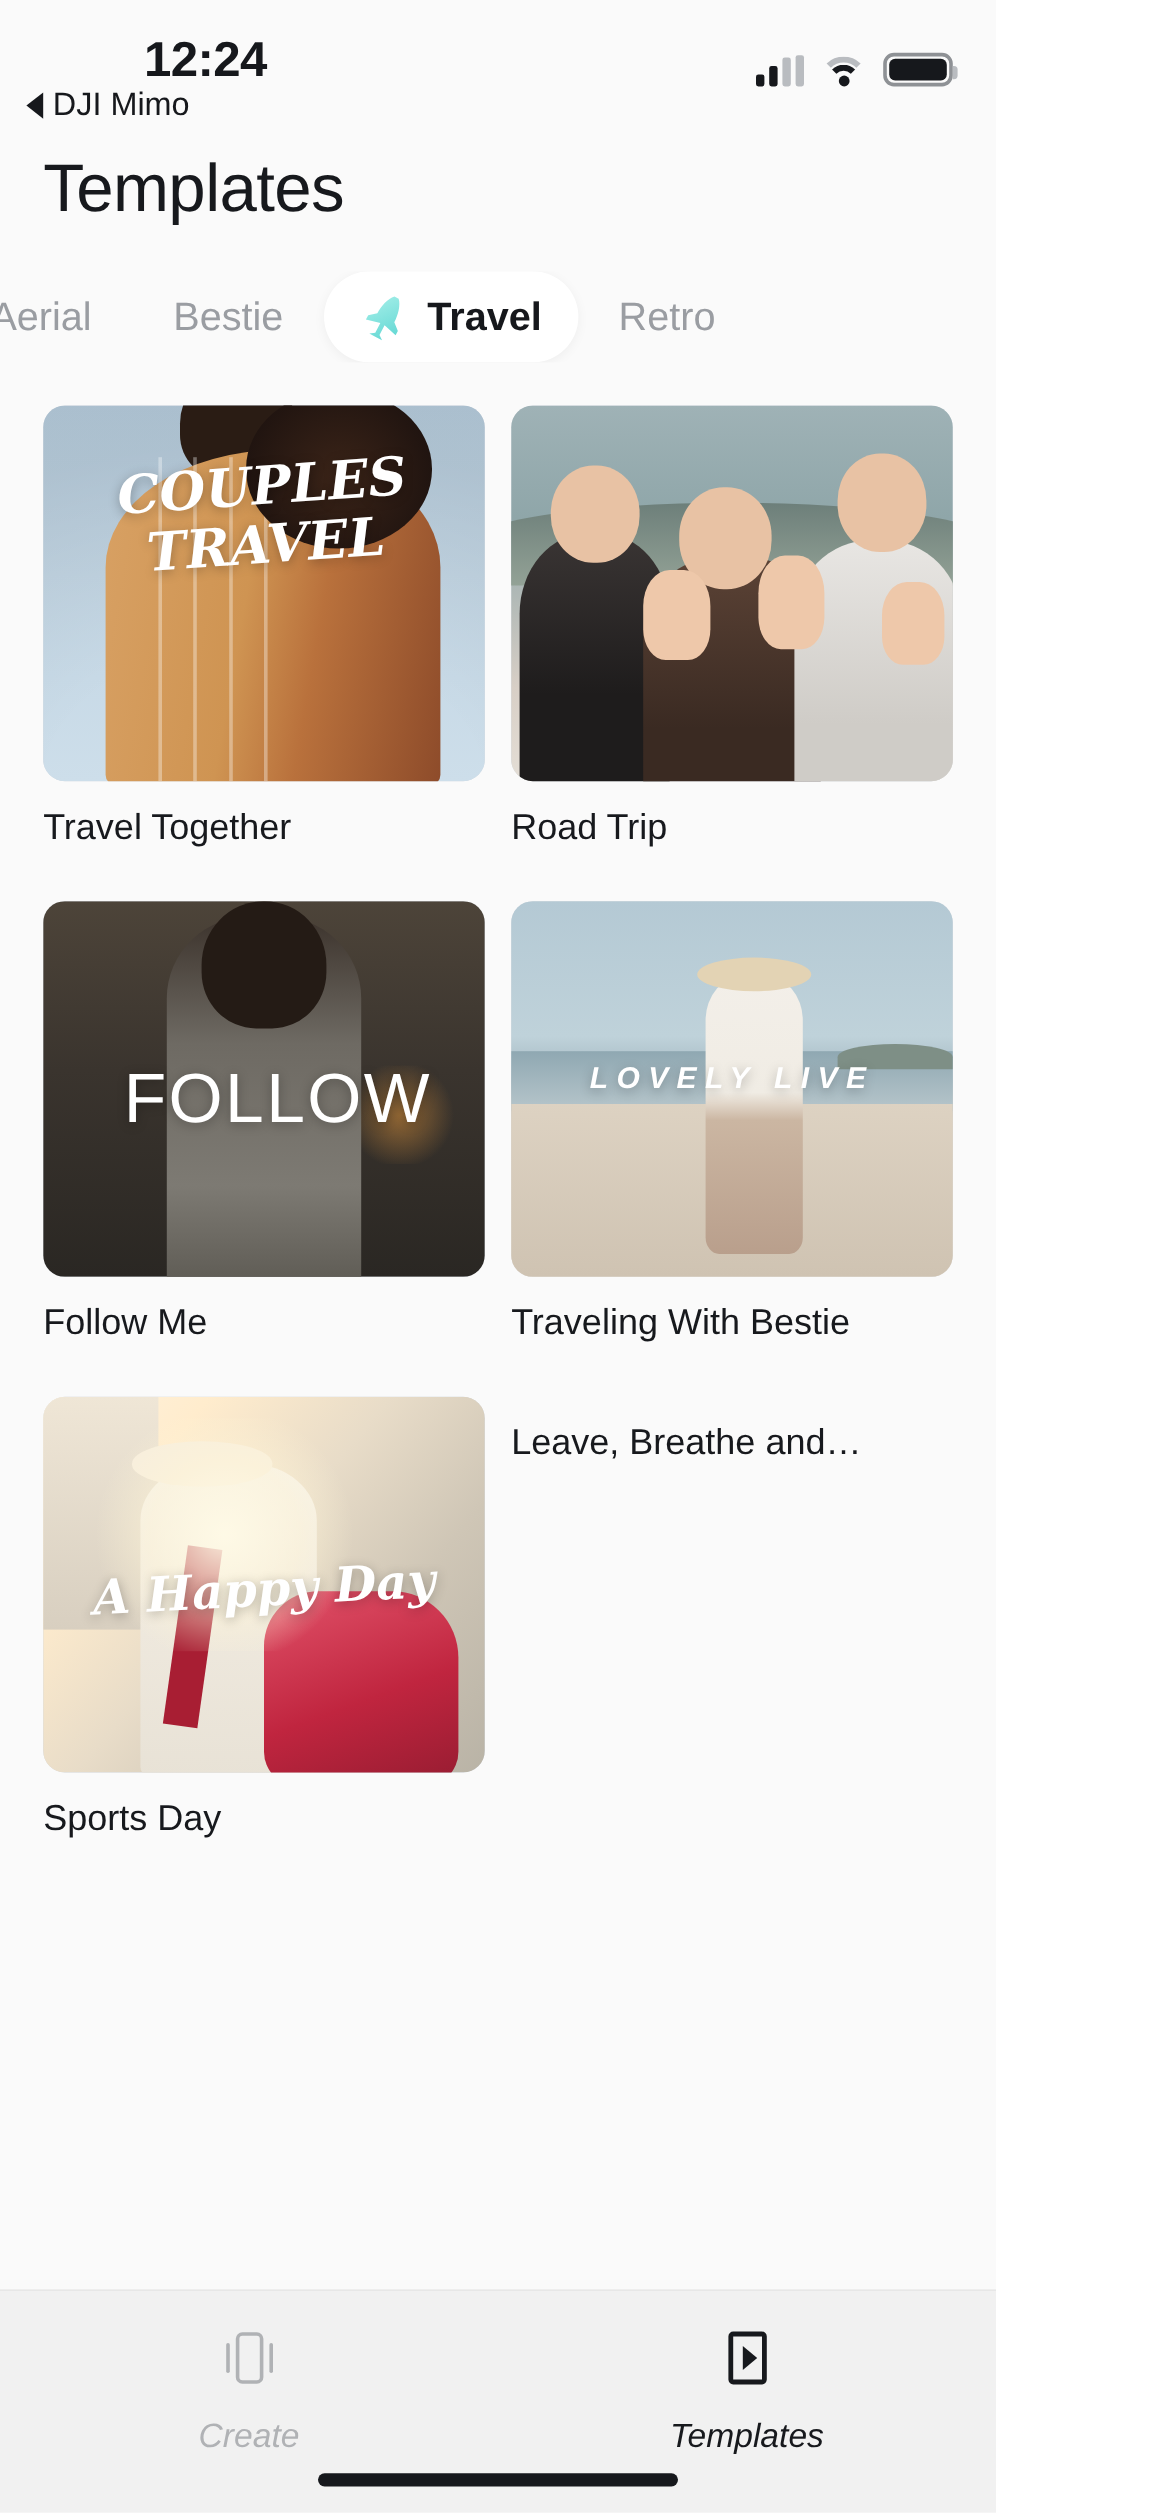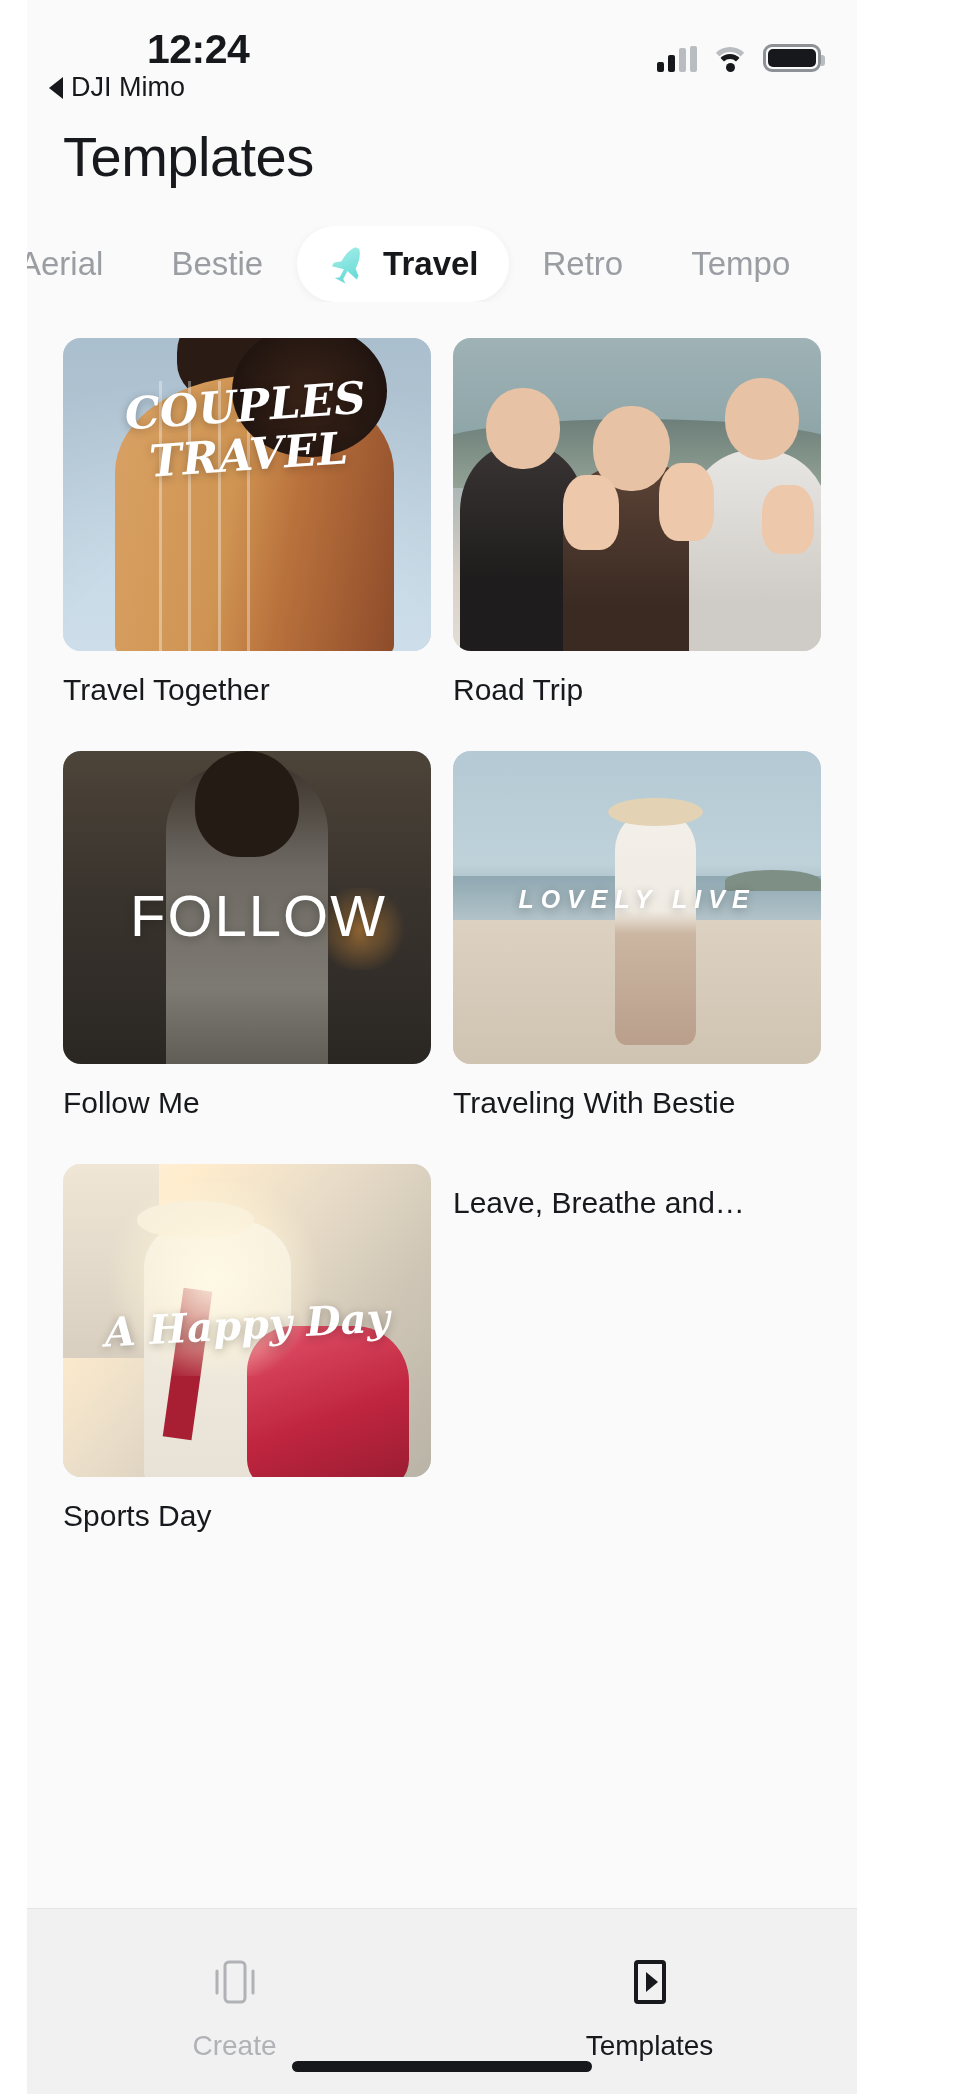--- a/index.html
+++ b/index.html
@@ -14,21 +14,20 @@
     font-family: "Liberation Sans", sans-serif;
     -webkit-font-smoothing: antialiased;
   }
   .phone {
     position: relative;
     width: 830px;
     height: 2094px;
     background: #fafafa;
     display: flex;
     flex-direction: column;
-    margin-left: 27px;
   }
 
   
   .statusbar {
     position: relative;
     height: 108px;
     flex: 0 0 108px;
   }
   .sb-time {
     position: absolute;
@@ -376,22 +375,23 @@
   }
 
   
   .tabbar {
     flex: 0 0 auto;
     height: 186px;
     background: #f1f1f1;
     border-top: 1px solid #e4e4e4;
     display: flex;
     align-items: flex-start;
-    padding-top: 43px;
+    padding-top: 26px;
     box-sizing: border-box;
+    font-style: italic;
   }
   .navitem {
     flex: 1 1 0;
     display: flex;
     flex-direction: column;
     align-items: center;
     gap: 14px;
   }
   .navitem .lbl { font-size: 28px; }
   .navitem.inactive .lbl { color: #b0b2b5; }
@@ -462,23 +462,20 @@
             </linearGradient>
           </defs>
           <path d="M24 4 C28 8 30 16 30 23 L36 28 L36 32 L24 29 L24 38 L28 41 L22 41 L16 41 L20 38 L20 29 L8 32 L8 28 L14 23 C14 16 16 8 20 4 Z" fill="url(#plg)" transform="rotate(28 22 22)"></path>
         </svg>
       </span>
       <span>Travel</span>
     </div>
     <div class="tab">
       <span>Retro</span>
     </div>
-    <div class="tab">
-      <span>Tempo</span>
-    </div>
   </div>
 
   <div class="grid">
 
     <div class="card">
       <div class="thumb">
         <div class="art sky-couple">
           <div class="head2"></div>
           <div class="body"></div>
           <div class="stripe" style="left:26%"></div>

